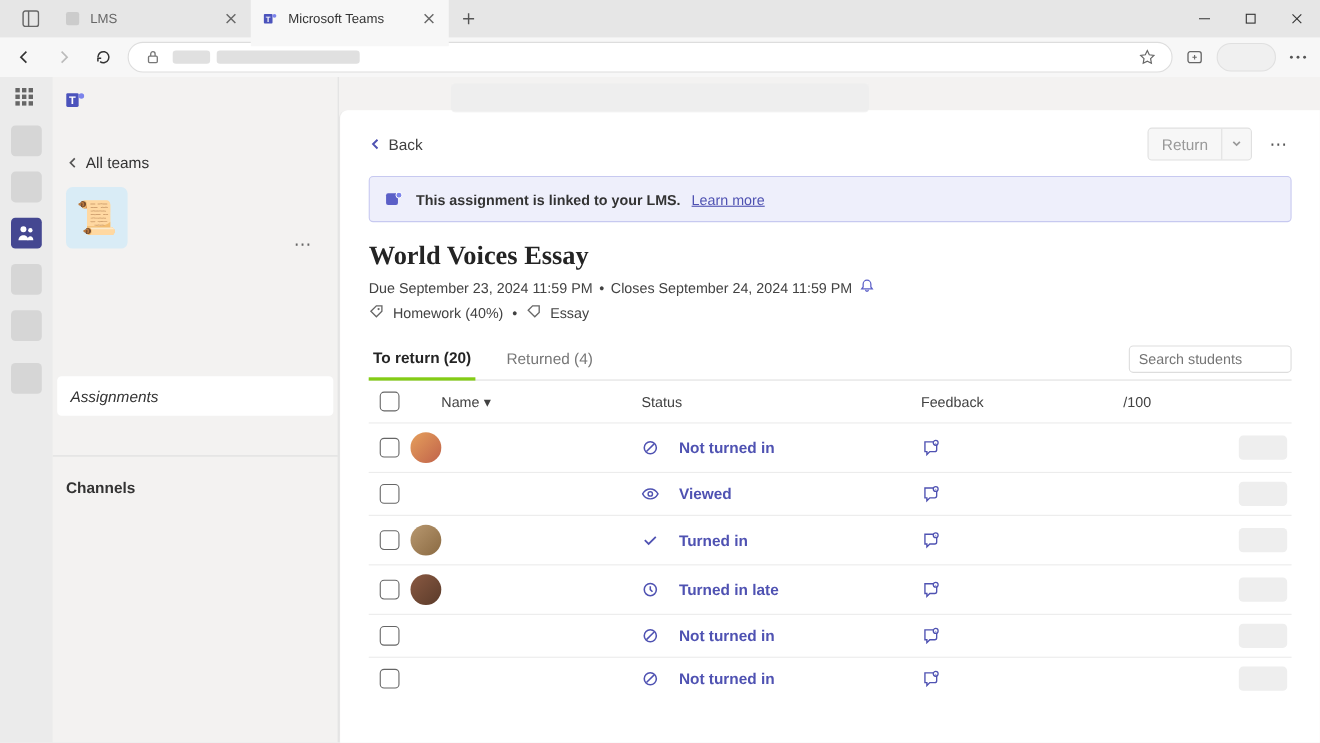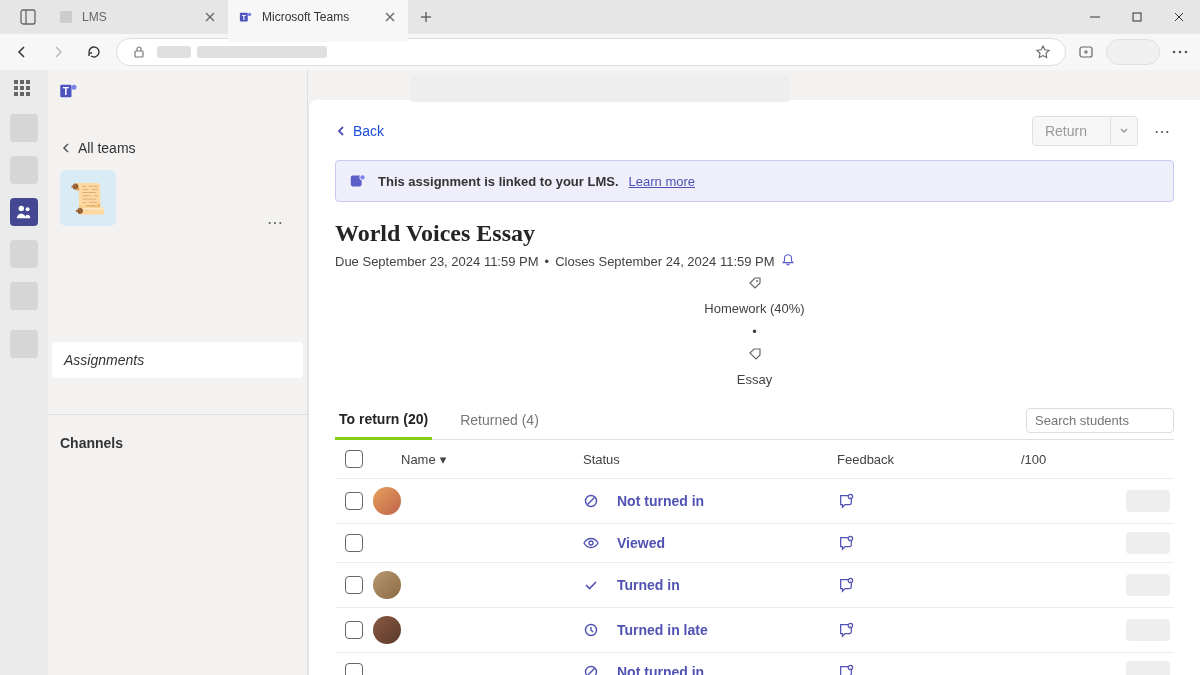--- a/index.html
+++ b/index.html
@@ -47,35 +47,35 @@
 .more-btn { margin-left:auto; width:24px;height:24px;display:flex;align-items:center;justify-content:center;color:#666; padding-right:16px;}
 .nav-section { padding:12px 4px; margin-top:90px;font-style:italic;}
 .nav-item { padding:10px 12px; font-size:14px; color:#333; border-radius:4px;}
 .nav-item.selected { background:#fff;}
 .channels-hdr { padding:10px 12px; font-size:14px; font-weight:600; color:#333; margin-top:24px; border-top:1px solid #ddd; padding-top:20px;}
 
 .main { flex:1; background:#fff; border-radius:8px 0 0 0; margin-top:30px; padding:8px 26px; overflow:auto; border-left:1px solid #e5e5e5;}
 .top-ph { height:26px; width:380px; background:#eee; border-radius:4px; margin:0 auto; position:fixed; left:410px; top:76px;}
 
 .back-row { display:flex; align-items:center; justify-content:space-between; padding:8px 0;}
-.back-link { display:flex; align-items:center; gap:6px; color:#1d4ed8; font-size:14px;}
+.back-link { display:flex; align-items:center; gap:6px; color:#404040; font-size:14px;}
 .back-right { display:flex; align-items:center; gap:12px;}
-.return-btn { display:flex; align-items:center; border:1px solid #e0e0e0; border-radius:4px; background:#f7f7f7; color:#999; font-size:14px;gap:11px;}
+.return-btn { display:flex; align-items:center; border:1px solid #e0e0e0; border-radius:4px; background:#f7f7f7; color:#999; font-size:14px;}
 .return-btn .lbl { padding:6px 12px;}
 .return-btn .chev { padding:6px 8px; border-left:1px solid #e0e0e0;}
 .dots { color:#555; font-size:16px; padding:4px;}
 
 .lms-banner { display:flex; align-items:center; gap:10px; border:1px solid #c7c9f0; background:#eeeffb; border-radius:4px; padding:10px 12px; font-size:13px; color:#333; margin:6px 0 16px;}
 .lms-banner .bold { font-weight:600;}
 .lms-banner a { color:#4f52b2; text-decoration:underline;}
 .lms-icn { width:20px;height:20px; display:flex;align-items:center;justify-content:center; color:#5b5fc7;}
 
 .assign-title { font-size:24px; font-weight:600; color:#242424; padding:2px 0;font-family:Liberation Serif, serif;}
 .assign-meta { font-size:13px; color:#424242; padding:4px 0; display:flex; align-items:center; gap:6px;}
-.assign-tags { font-size:13px; color:#424242; display:flex;align-items:center; gap:8px; padding:2px 0 14px;flex-direction:column;}
+.assign-tags { font-size:13px; color:#424242; display:flex;align-items:center; gap:8px; padding:2px 0 14px;}
 .tag-icn { color:#666;}
 
 .tabs-row { display:flex; align-items:center; border-bottom:1px solid #e0e0e0;}
 .tab-item { padding:10px 4px; font-size:14px; color:#777; margin-right:24px;}
 .tab-item.active { color:#242424; font-weight:600; border-bottom:3px solid #84cc16; margin-bottom:-1px;}
 .search-wrap { margin-left:auto; display:flex; align-items:flex-start; border:1px solid #ddd; border-radius:4px; background:#fff; padding:4px 8px; width:148px;}
 .search-wrap input { border:none; outline:none; font-size:13px; flex:1; background:transparent;}
 
 .table-head { display:flex; align-items:center; padding:10px 0; font-size:13px; color:#424242;}
 .col-check { width:38px; display:flex; justify-content:center;}

